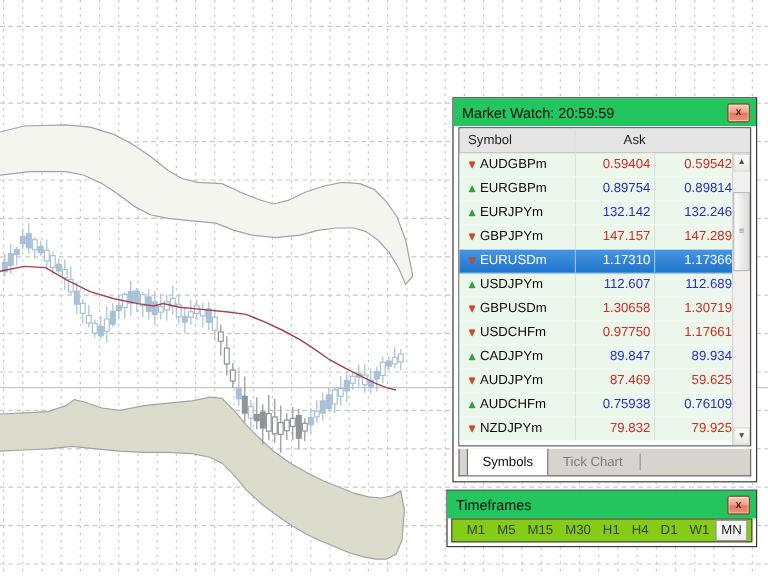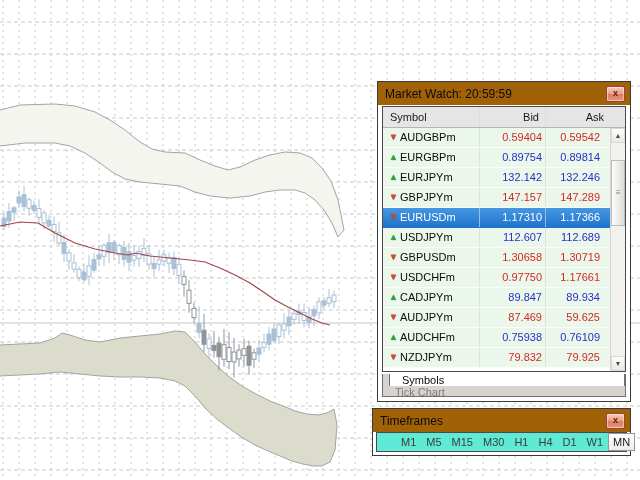--- a/index.html
+++ b/index.html
@@ -6,21 +6,21 @@
   body{
     width:640px;height:480px;position:relative;overflow:hidden;
     background:#ffffff;
     font-family:"Liberation Sans","DejaVu Sans",sans-serif;
     -webkit-font-smoothing:antialiased;
   }
   #chart-svg{position:absolute;left:0;top:0;z-index:0;}
 
   
   .window{position:absolute;background:#ffffff;border:1px solid #3a3a3a;z-index:5;box-sizing:border-box;}
-  .titlebar{height:23px;display:flex;align-items:center;padding:0 5px 0 7px;background:#a16207;}
+  .titlebar{height:23px;display:flex;align-items:center;padding:0 5px 0 7px;background:#22c55e;}
   .titlebar .title{flex:1;font-size:12px;color:#0a0a0a;white-space:nowrap;overflow:hidden;}
   .closebtn{
     width:17px;height:14px;flex:0 0 auto;border:1px solid #9c4433;border-radius:2px;
     background:linear-gradient(#f8c9ba 0%,#eda28c 45%,#dd7c62 55%,#e8957c 100%);
     display:flex;align-items:center;justify-content:center;cursor:default;
     box-shadow:inset 0 0 0 1px rgba(255,255,255,.45);
   }
   .closebtn .x{color:#5f190d;font-size:9px;font-weight:bold;line-height:8px;transform:translateY(-1px);}
 
   
@@ -30,50 +30,50 @@
   .th{box-sizing:border-box;padding:0 6px;border-right:1px solid #dedede;}
   .th.sym{width:97px;padding-left:7px;}
   .th.bid{width:66px;text-align:right;}
   .th.ask{width:64px;text-align:right;border-right:none;}
   .tbody{position:absolute;left:0;top:21px;right:15px;bottom:0;background:#ffffff;}
   .row{display:flex;height:20px;line-height:19px;font-size:11px;background:#ecf7ec;border-bottom:1px solid #fbfdfb;box-sizing:border-box;}
   .cell{box-sizing:border-box;border-right:1px solid #dcе0dc;}
   .cell{border-right:1px solid #dbe3db;}
   .cell.sym{width:97px;display:flex;align-items:center;color:#0a0a0a;padding-left:4px;}
   .cell.bid{width:66px;text-align:right;padding-right:3px;}
-  .cell.ask{width:64px;text-align:right;padding-right:10px;border-right:none;}
+  .cell.ask{width:64px;text-align:right;padding-right:0;border-right:none;}
   .cell .arr{width:13px;font-size:9px;line-height:19px;text-align:center;flex:0 0 auto;}
   .arr.up{color:#2fa33b;text-shadow:0 0 1px #1c7a26;}
   .arr.down{color:#cc4a26;text-shadow:0 0 1px #993015;}
   .price.red{color:#cf2b24;}
   .price.blue{color:#2430c4;}
   .row.sel{background:linear-gradient(#4796e2,#1f74cc);border-bottom:1px solid #1f74cc;}
   .row.sel .cell{color:#ffffff;border-right-color:#8fc0ec;}
   .row.sel .price{color:#ffffff;}
 
   
   .vscroll{position:absolute;top:21px;right:0;bottom:0;width:15px;background:#f2f1f0;border-left:1px solid #d5d5d5;box-sizing:border-box;}
   .sb-btn{height:15px;display:flex;align-items:center;justify-content:center;font-size:7px;color:#4d4d4d;
     background:linear-gradient(#fdfdfd,#e8e8e6);border:1px solid #d9d9d7;box-sizing:border-box;}
   .sb-btn.down{position:absolute;bottom:0;left:0;right:0;}
   .sb-btn.up{position:absolute;top:0;left:0;right:0;}
   .sb-thumb{position:absolute;left:0;right:0;top:32px;height:66px;
     background:linear-gradient(90deg,#fdfdfd,#dcdcda);border:1px solid #bdbdbb;box-sizing:border-box;
     display:flex;align-items:center;justify-content:center;font-size:8px;color:#8a8a8a;line-height:0;}
 
   
-  .tabs{position:absolute;left:4px;right:4px;bottom:4px;height:23px;background:#d7d4ce;border:1px solid #6f6f6f;border-top:none;display:flex;align-items:stretch;box-sizing:border-box;flex-direction:column;}
+  .tabs{position:absolute;left:4px;right:4px;bottom:4px;height:23px;background:#d7d4ce;border:1px solid #6f6f6f;border-top:none;display:flex;align-items:stretch;box-sizing:border-box;}
   .tab{font-size:11px;display:flex;align-items:center;padding:0 12px;color:#7c7c7c;}
   .tab.active{background:#ffffff;color:#0a0a0a;border-right:1px solid #6f6f6f;border-left:1px solid #6f6f6f;margin-left:6px;}
   .tab-divider{width:1px;background:#9a9a9a;margin:4px 2px;}
 
   
   #tf{left:372px;top:408px;width:259px;height:48px;}
-  .tf-strip{position:absolute;left:3px;right:3px;top:23px;bottom:3px;background:#5eead4;border:1px solid #4a4a4a;
-    display:flex;align-items:center;justify-content:space-between;padding:0 19px;box-sizing:border-box;}
+  .tf-strip{position:absolute;left:3px;right:3px;top:23px;bottom:3px;background:#84cc16;border:1px solid #4a4a4a;
+    display:flex;align-items:center;justify-content:space-between;padding:0 7px;box-sizing:border-box;}
   .tf-btn{font-size:11px;color:#3c3c3c;padding:2px 4px;border:1px solid transparent;}
   .tf-btn.selected{background:linear-gradient(#ffffff,#ececec);border:1px solid #979797;color:#1a1a1a;}
 </style>
 </head>
 <body>
 
 <svg id="chart-svg" width="640" height="480" viewBox="0 0 640 480">
     <g>
       <line x1="3" y1="0" x2="3" y2="480" stroke="#c9c9c9" stroke-width="1" stroke-dasharray="2,4"></line>
       <line x1="19" y1="0" x2="19" y2="480" stroke="#c9c9c9" stroke-width="1" stroke-dasharray="2,4"></line>
@@ -284,21 +284,20 @@
 <div class="window" id="mw">
   <div class="titlebar">
     <span class="title">Market Watch: 20:59:59</span>
     <span class="closebtn">
       <span class="x">x</span>
     </span>
   </div>
   <div class="table-wrap">
     <div class="thead">
       <span class="th sym">Symbol</span>
-      <span class="th bid">Bid</span>
       <span class="th ask">Ask</span>
     </div>
     <div class="tbody" id="mw-rows">
         <div class="row">
           <span class="cell sym">
             <span class="arr down">▼</span>
             <span>AUDGBPm</span>
           </span>
           <span class="cell bid price red">0.59404</span>
           <span class="cell ask price red">0.59542</span>

